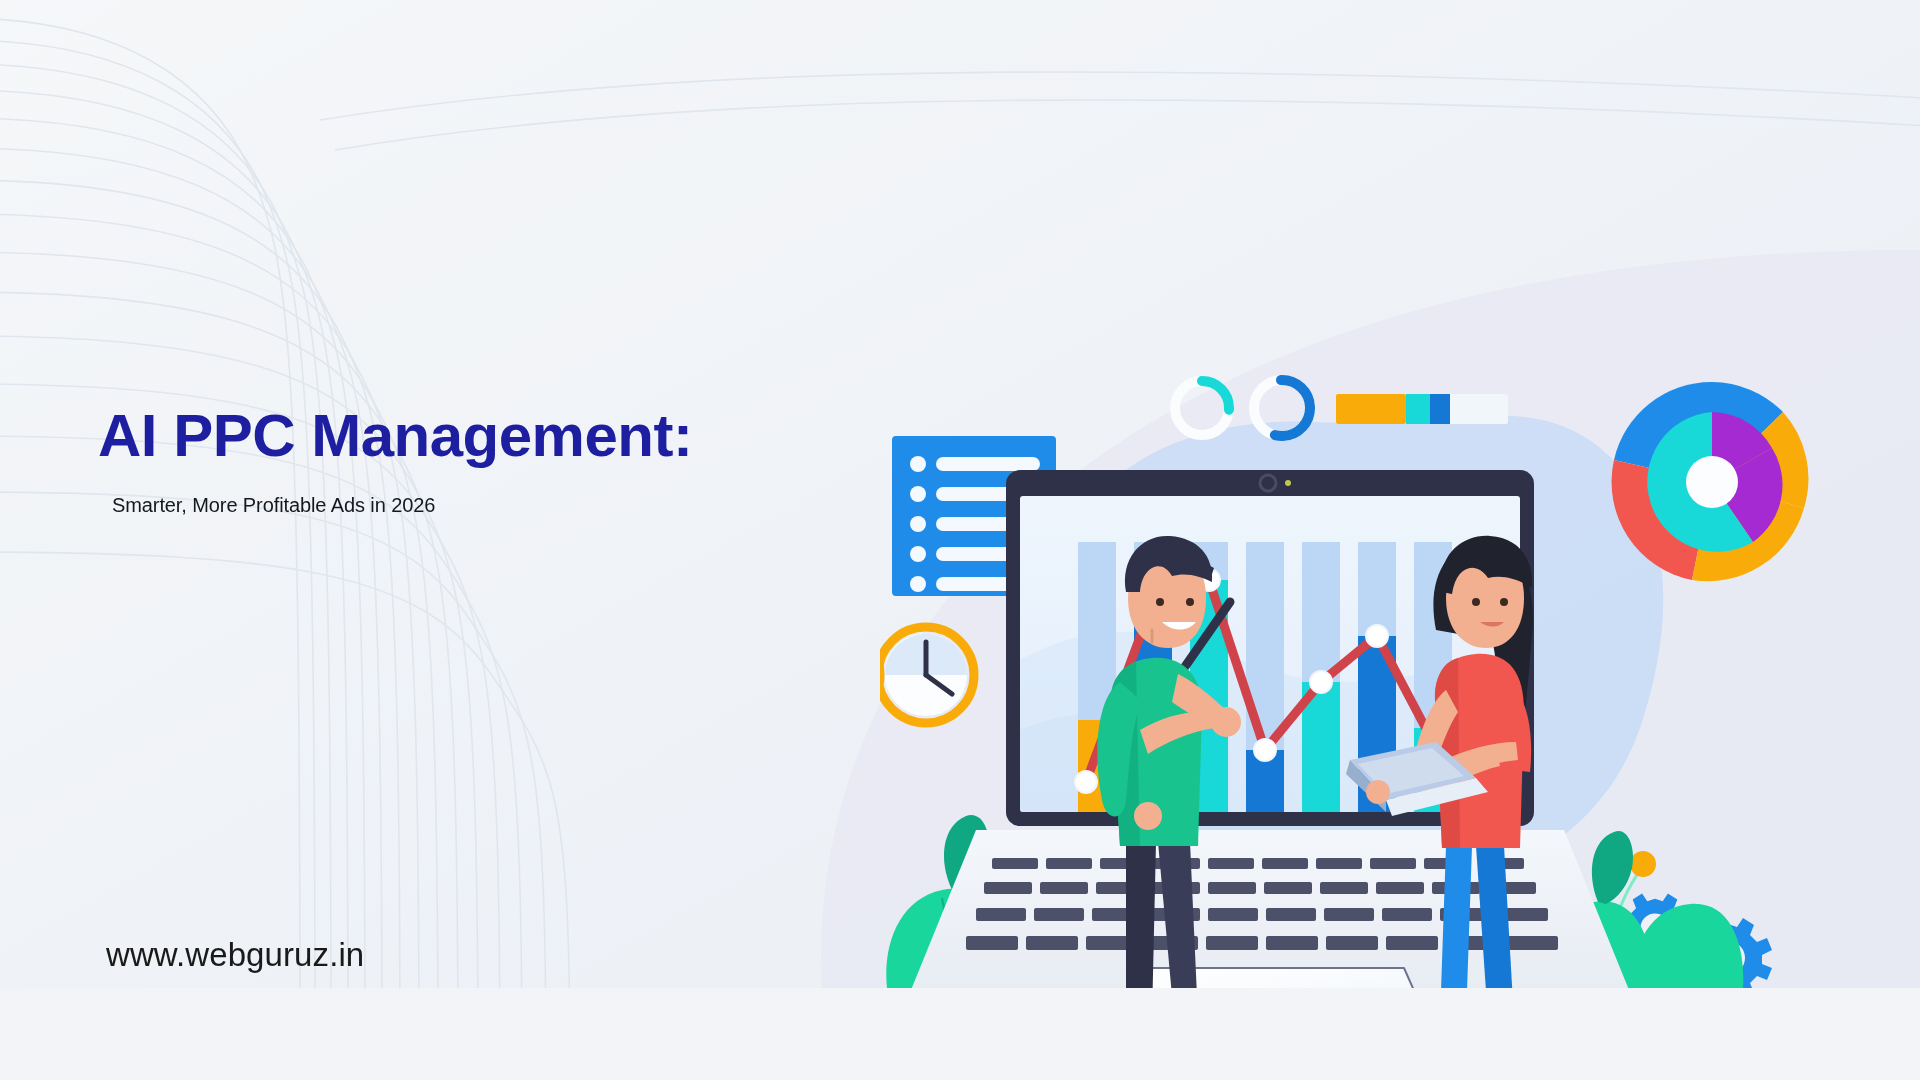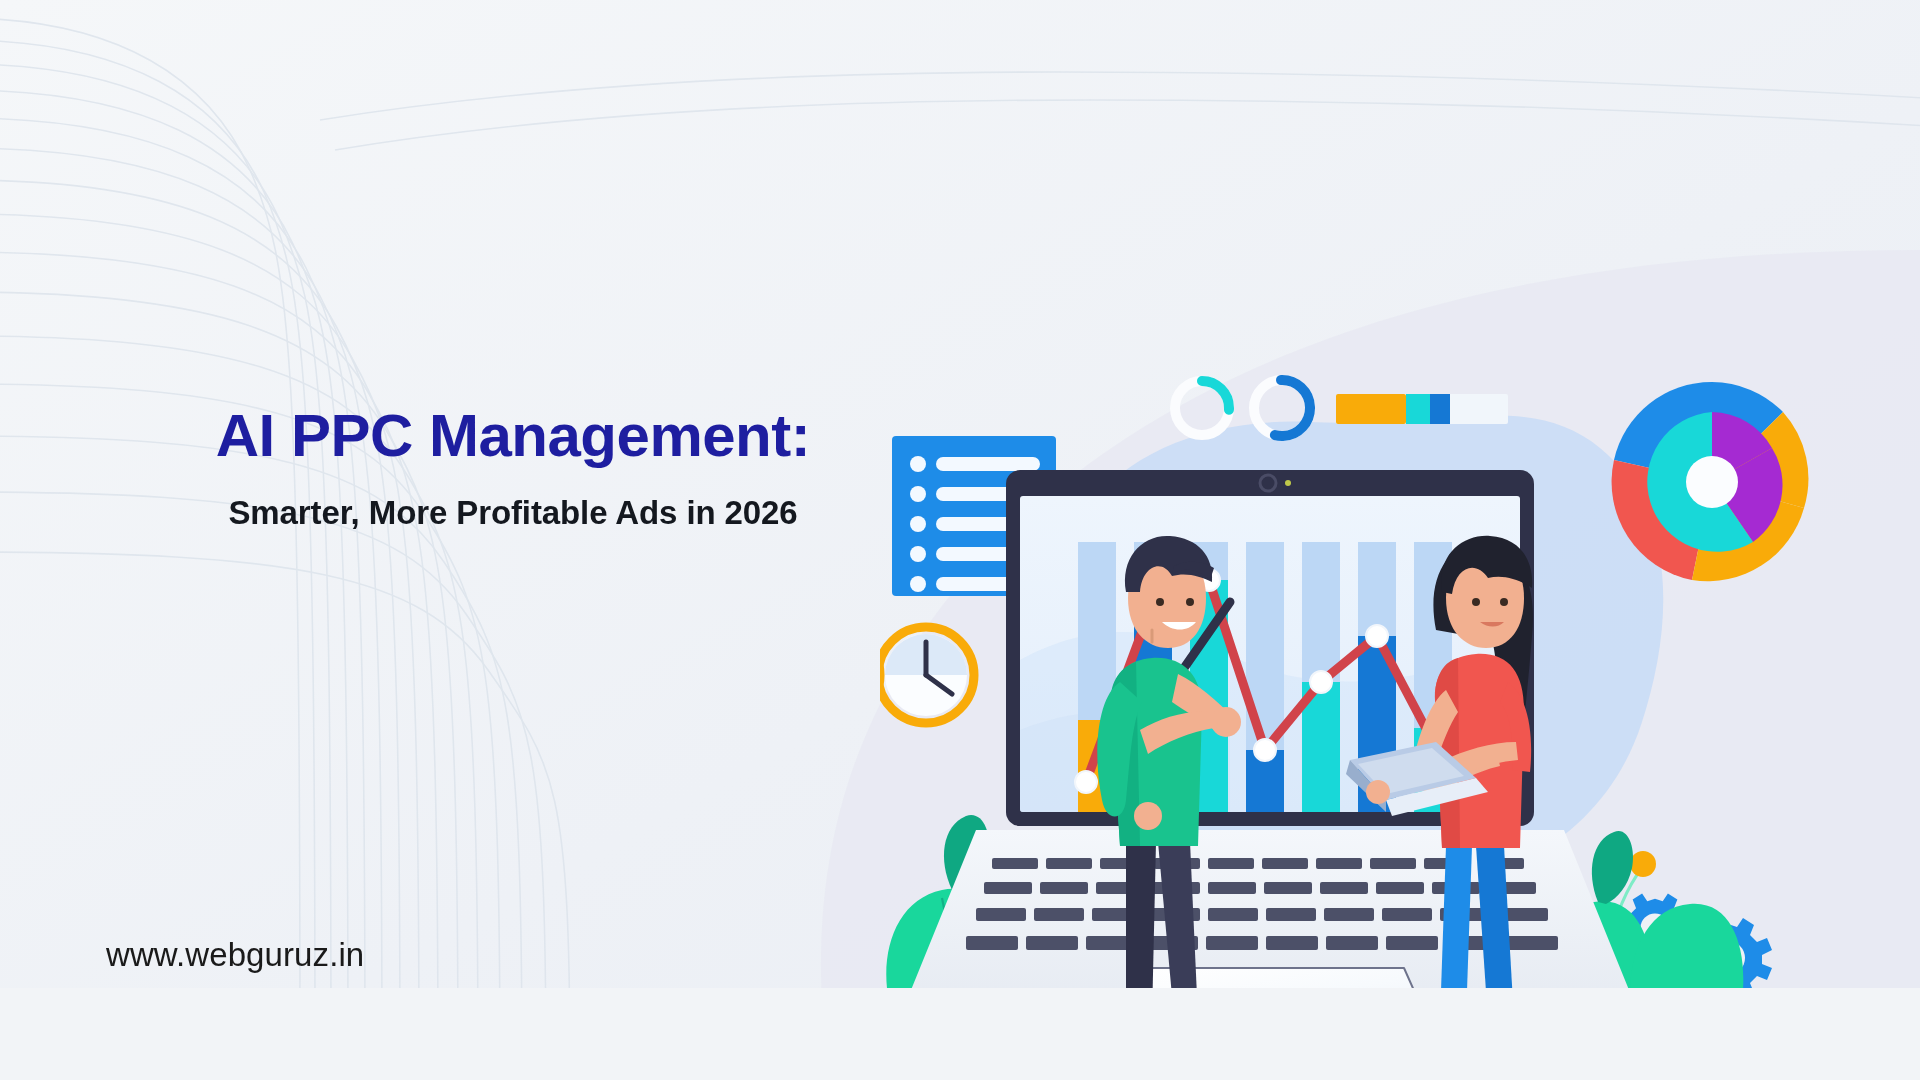--- a/index.html
+++ b/index.html
@@ -6,33 +6,32 @@
   body{
     width:1920px;height:1080px;overflow:hidden;
     font-family:"Liberation Sans", sans-serif;
     background:#f2f4f7;
   }
   #stage{
     position:relative;width:1920px;height:988px;overflow:hidden;
     background:
       radial-gradient(900px 700px at 78% 18%, #eef1f6 0%, rgba(238,241,246,0) 70%),
       linear-gradient(160deg,#f4f6f8 0%,#eff2f6 45%,#eceff5 100%);
-    text-align: center;
   }
   
   .bg-svg{position:absolute;inset:0;width:1920px;height:1080px;pointer-events:none;}
   
   .copy{position:absolute;left:98px;top:404px;width:830px;}
   .headline{
     font-size:60px;font-weight:bold;color:#1e1ea0;letter-spacing:-0.5px;
     line-height:1.05;margin:0 0 26px 0;white-space:nowrap;
   }
   .subhead{
-    font-size:33px;font-weight:bold;color:#14181f;letter-spacing:-0.1px;
-    line-height:1.2;margin:0;white-space:nowrap;
+    font-size:20px;font-weight:normal;color:#14181f;letter-spacing:-0.1px;
+    line-height:1.2;margin:14px;white-space:nowrap;
   }
   .weburl{
     position:absolute;left:106px;top:936px;
     font-size:33px;font-weight:400;color:#1a1a1a;letter-spacing:0.1px;
     white-space:nowrap;
   }
   
   #illo{position:absolute;left:880px;top:330px;width:1040px;height:750px;}
   #illo svg{display:block;width:1040px;height:750px;}
 </style>

